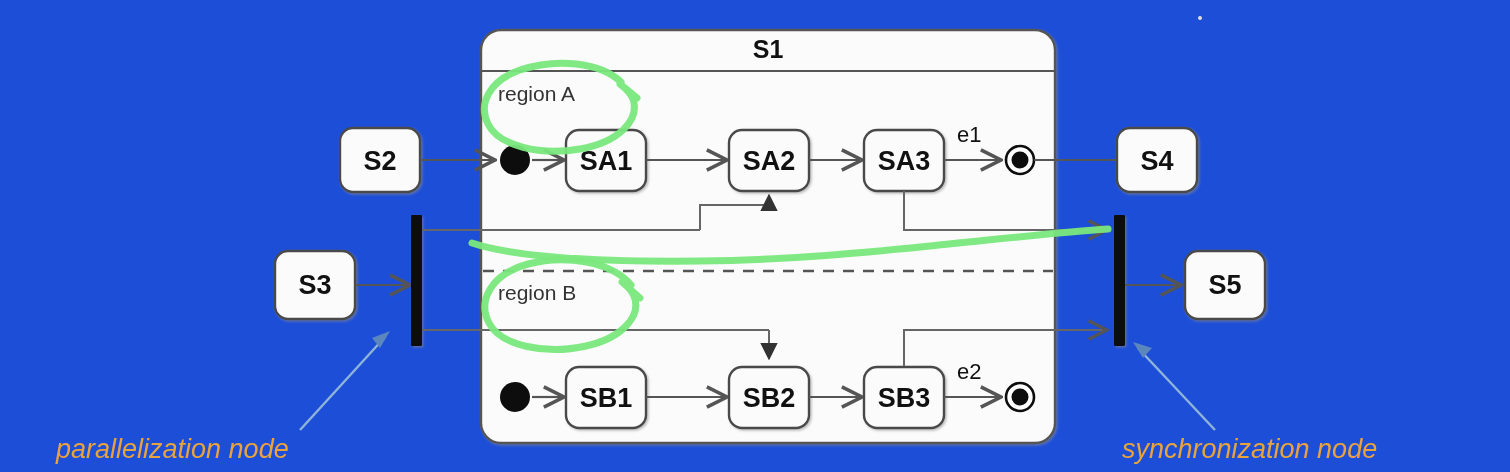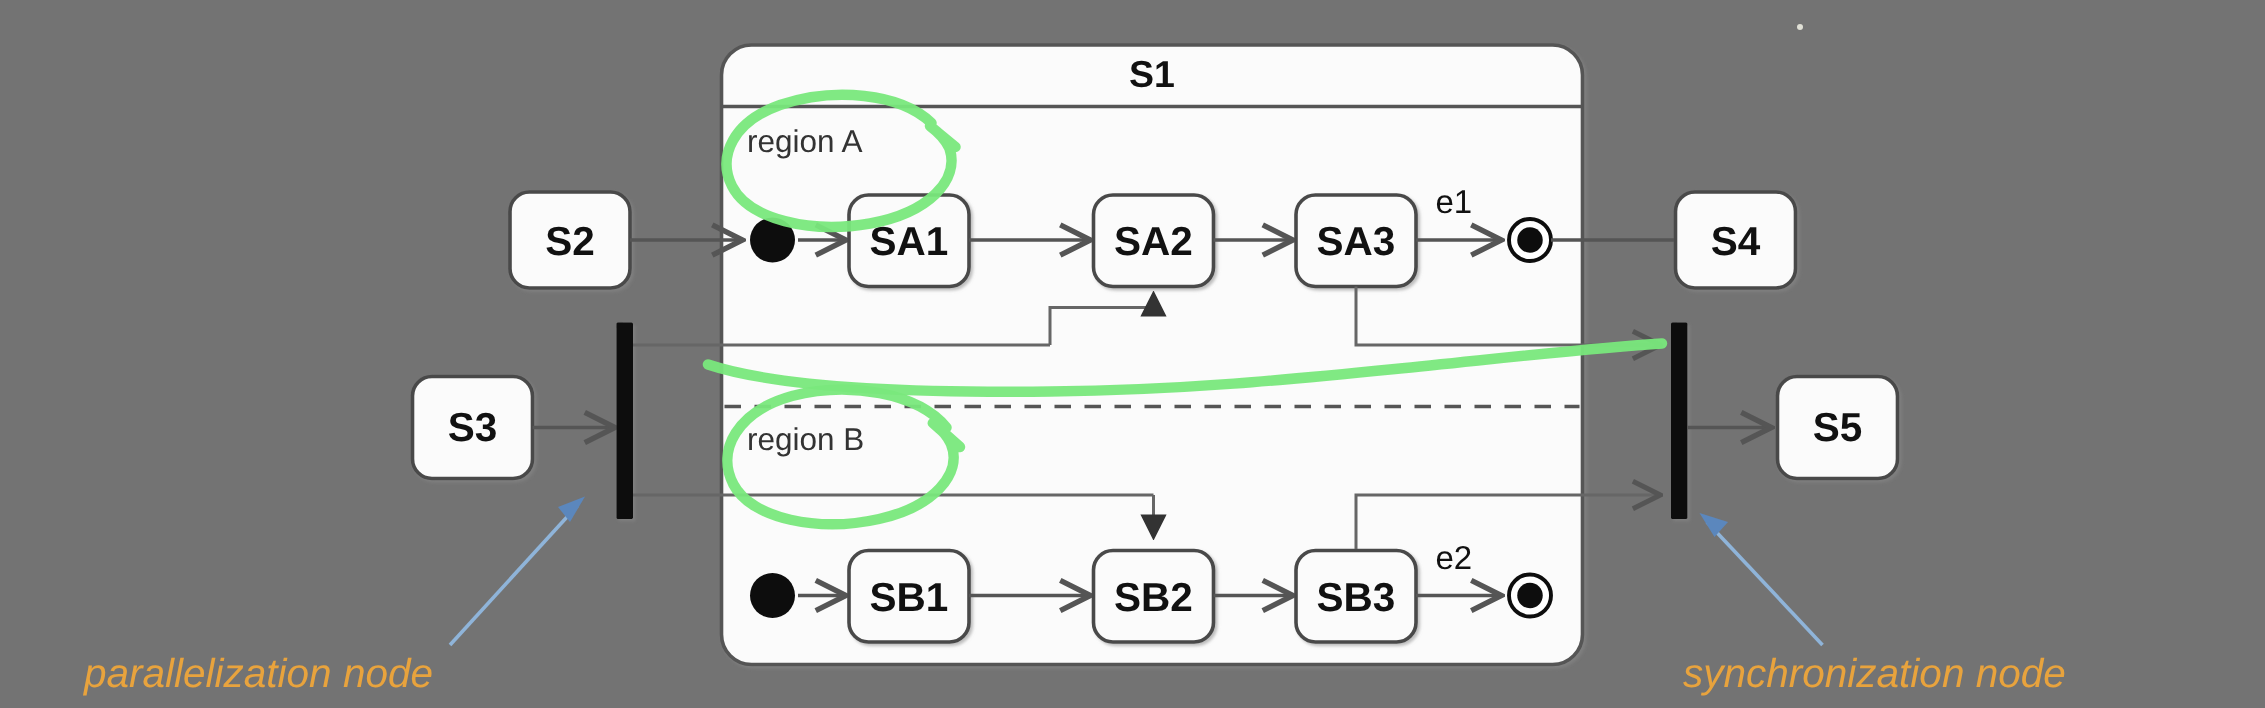--- a/index.html
+++ b/index.html
@@ -8,21 +8,21 @@
     padding: 0;
     background: #ffffff;
   }
   body {
     font-family: "Liberation Sans", sans-serif;
   }
   #canvas {
     position: relative;
     width: 1510px;
     height: 472px;
-    background: #737373;
+    background: #1d4ed8;
     overflow: hidden;
   }
   #diagram-svg {
     position: absolute;
     left: 0;
     top: 0;
     width: 1510px;
     height: 472px;
   }
   .state-label {

